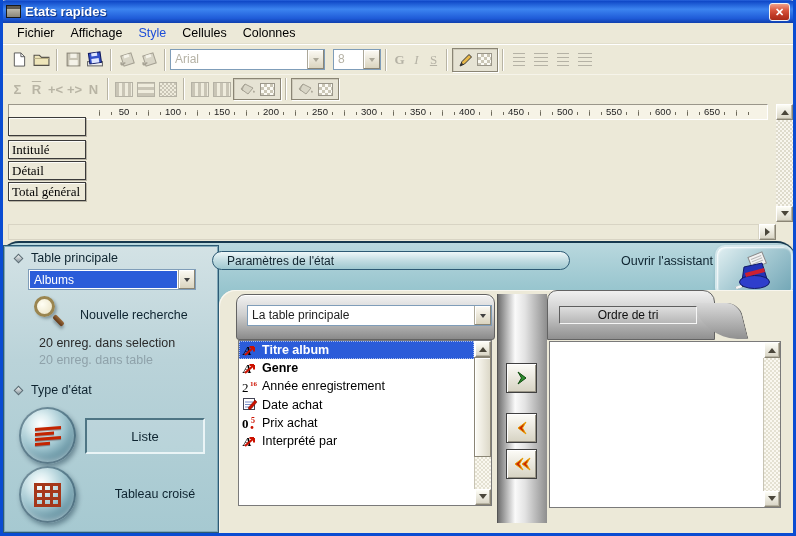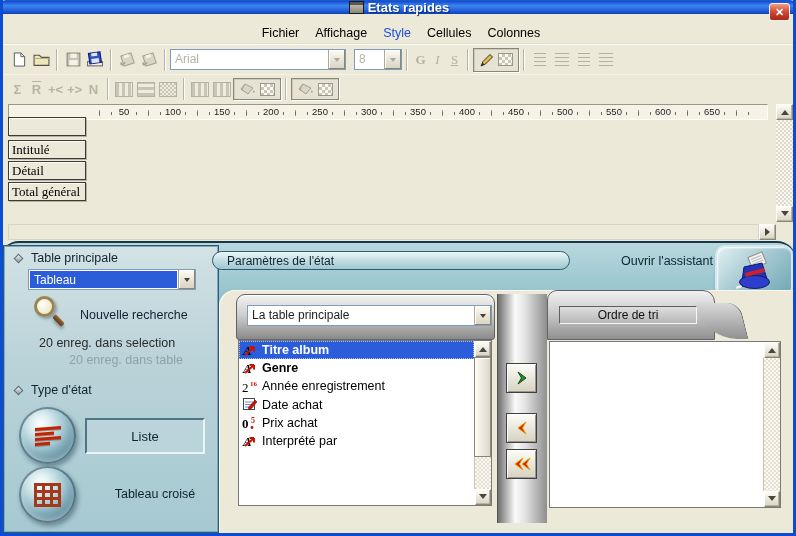--- a/index.html
+++ b/index.html
@@ -2,34 +2,34 @@
 <html><head>
 <meta charset="utf-8">
 <style>
 * { margin:0; padding:0; box-sizing:border-box; }
 body { font-family:"Liberation Sans", sans-serif; background:#3a6ea5; }
 #window { position:relative; width:796px; height:536px; background:#ece9d8; overflow:hidden; }
 .frame { position:absolute; inset:0; pointer-events:none; z-index:60;
   box-shadow: inset 3px 0 0 #0a4cd2, inset -3px 0 0 #0a4cd2, inset 0 -3px 0 #0a4cd2; }
 
 
-.titlebar { position:absolute; top:0; left:0; right:0; height:14px; z-index:10;
+.titlebar { position:absolute; top:0; left:0; right:0; height:23px; z-index:10;
   background:linear-gradient(180deg,#2a65dd 0%,#1049c8 6%,#3c84f0 40%,#1f5bd8 80%,#0f3fae 100%);
-  border-radius:6px 6px 0 0; display:flex; align-items:center; padding:0 4px;justify-content:center; }
+  border-radius:6px 6px 0 0; display:flex; align-items:center; padding:0 4px; }
 .app-icon { width:15px; height:13px; margin:0 4px 0 2px; border:1px solid #1a1a1a;
   background:linear-gradient(#cfccc0,#8a8678); box-shadow:inset 0 3px 0 #5c5850; }
 .title-text { color:#fff; font-weight:bold; font-size:13px; text-shadow:1px 1px 1px #0a2c7c; }
 .close-btn { position:absolute; right:6px; top:3px; width:21px; height:18px; border-radius:3px;
   border:1px solid #f2f2f2; background:linear-gradient(180deg,#f0a088 0%,#d8553e 40%,#c03a26 70%,#a82a18 100%);
   color:#fff; display:flex; align-items:center; justify-content:center; }
 .close-btn::before { content:"\2715"; font-size:11px; font-weight:bold; }
 
 
 .menubar { position:absolute; top:23px; left:3px; right:3px; height:21px; background:#ece9d8;
-  display:flex; align-items:center; padding-left:6px; border-bottom:1px solid #e2dfcd;justify-content:center; }
+  display:flex; align-items:center; padding-left:6px; border-bottom:1px solid #e2dfcd; }
 .mitem { font-size:12.5px; color:#000; padding:2px 8px; }
 .mitem.disabled { color:#1d4ed8; }
 
 
 .toolbar { position:absolute; left:3px; right:3px; background:#ece9d8; display:flex; align-items:center; }
 .tb1 { top:44px; height:30px; padding-left:5px; border-top:1px solid #fff; }
 .tb2 { top:74px; height:29px; padding-left:5px; border-top:1px solid #f6f4ea; }
 .tbtn2 { width:22px; height:22px; display:flex; align-items:center; justify-content:center; }
 .sep { width:2px; height:22px; border-left:1px solid #b8b4a4; border-right:1px solid #fff; margin:0 4px; }
 .gletter { font-family:"Liberation Serif", serif; font-size:13px; color:#b5b2a5; width:17px; text-align:center; }
@@ -283,21 +283,21 @@
         <svg width="17" height="17">
           <use href="#i-toolgray"></use>
         </svg>
       </span>
     <span class="tbtn2">
         <svg width="17" height="17">
           <use href="#i-toolgray"></use>
         </svg>
       </span>
     <span class="sep"></span>
-    <span class="combo" style="width:176px">
+    <span class="combo" style="width:155px">
       <span class="val dim">Arial</span>
       <span class="cbtn">
           <span class="tri-d dim"></span>
         </span>
     </span>
     <span style="width:8px"></span>
     <span class="combo" style="width:48px">
       <span class="val dim">8</span>
       <span class="cbtn">
           <span class="tri-d dim"></span>
@@ -387,34 +387,34 @@
   <div class="cell" style="top:140px">Intitulé</div>
   <div class="cell" style="top:161px">Détail</div>
   <div class="cell" style="top:182px">Total général</div>
 
   <div class="panel">
 
     <div class="sidebar">
       <span class="diamond" style="left:11px; top:9px;"></span>
       <span class="sblabel" style="left:27px; top:5px;">Table principale</span>
       <span class="combo" style="position:absolute; left:24px; top:23px; width:168px;">
-        <span class="val" style="background:#2b5cd9; color:#fff; margin:1px;">Tableau</span>
+        <span class="val" style="background:#2b5cd9; color:#fff; margin:1px;">Albums</span>
         <span class="cbtn">
             <span class="tri-d"></span>
           </span>
       </span>
 
       <span>
         <span class="mag" style="left:30px; top:50px;"></span>
         <span class="mag-handle" style="left:48px; top:72px;"></span>
         <span class="sblabel" style="left:76px; top:62px;">Nouvelle recherche</span>
       </span>
 
       <span class="sbcount" style="left:35px; top:90px; color:#2a2a2a;">20 enreg. dans selection</span>
-      <span class="sbcount" style="left:35px; top:107px; color:#8fa2aa;margin-left:30px;">20 enreg. dans table</span>
+      <span class="sbcount" style="left:35px; top:107px; color:#8fa2aa;">20 enreg. dans table</span>
 
       <span class="diamond" style="left:11px; top:141px;"></span>
       <span class="sblabel" style="left:27px; top:137px;">Type d'état</span>
 
       <span class="glassbtn" style="left:15px; top:161px;">
         <span class="bars">
           <span style="width:26px"></span>
             <span style="width:19px"></span>
             <span style="width:26px"></span>
             <span style="width:15px"></span>

